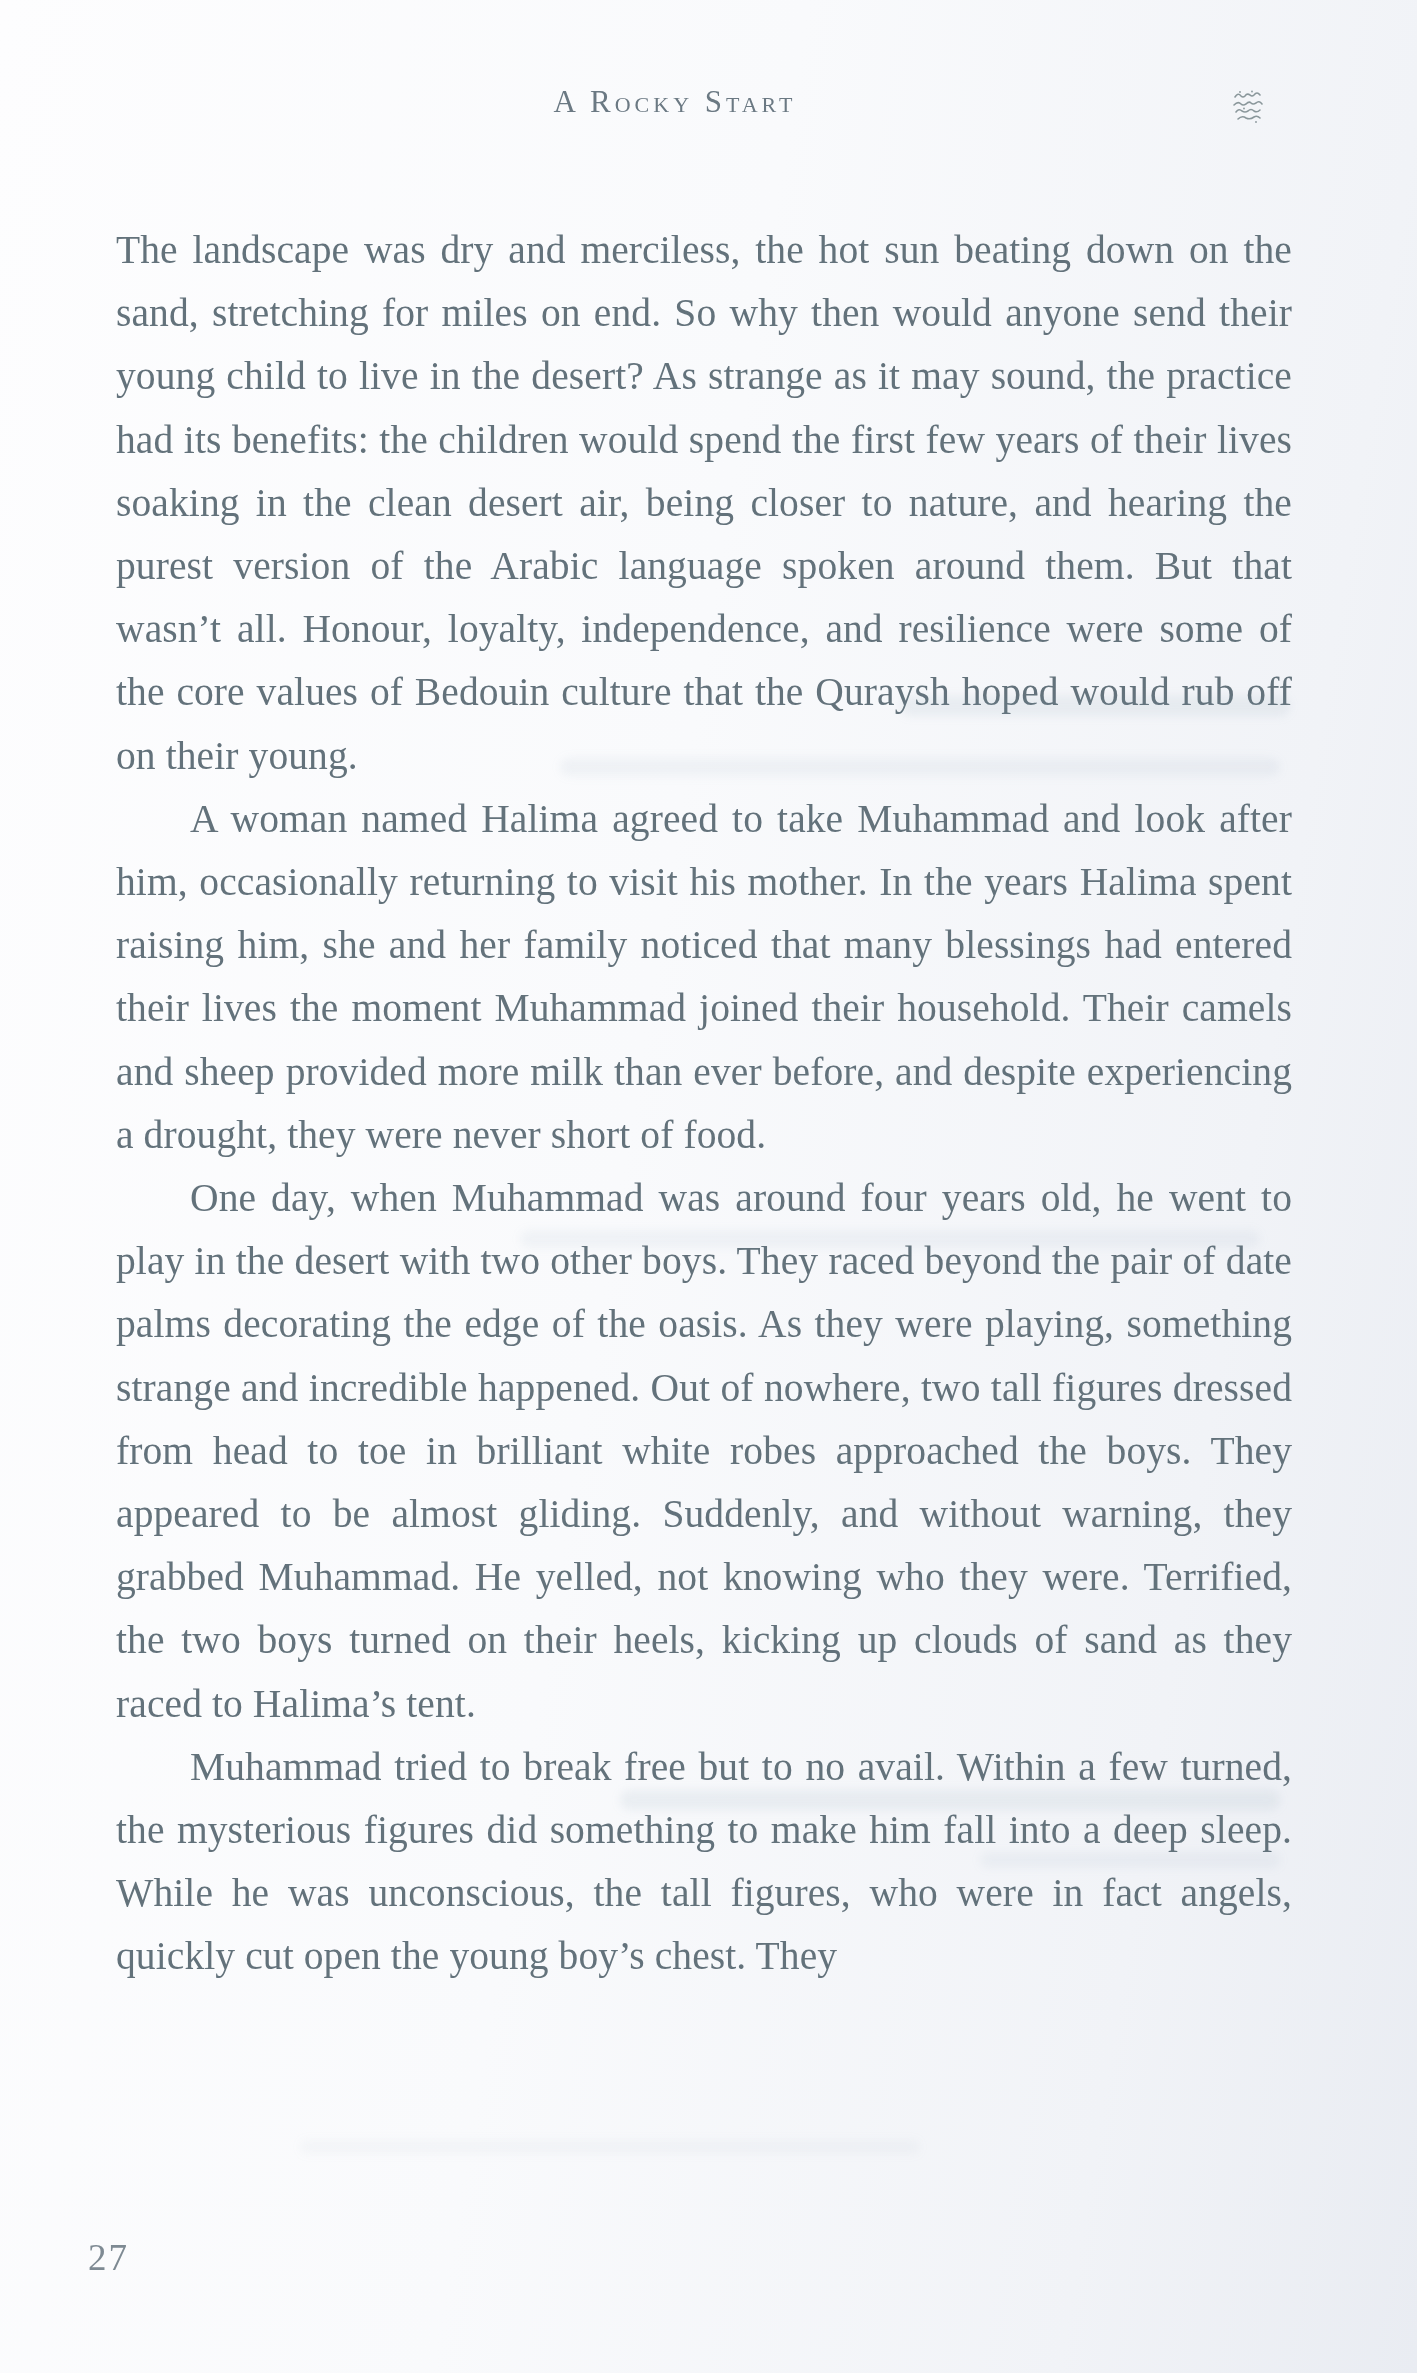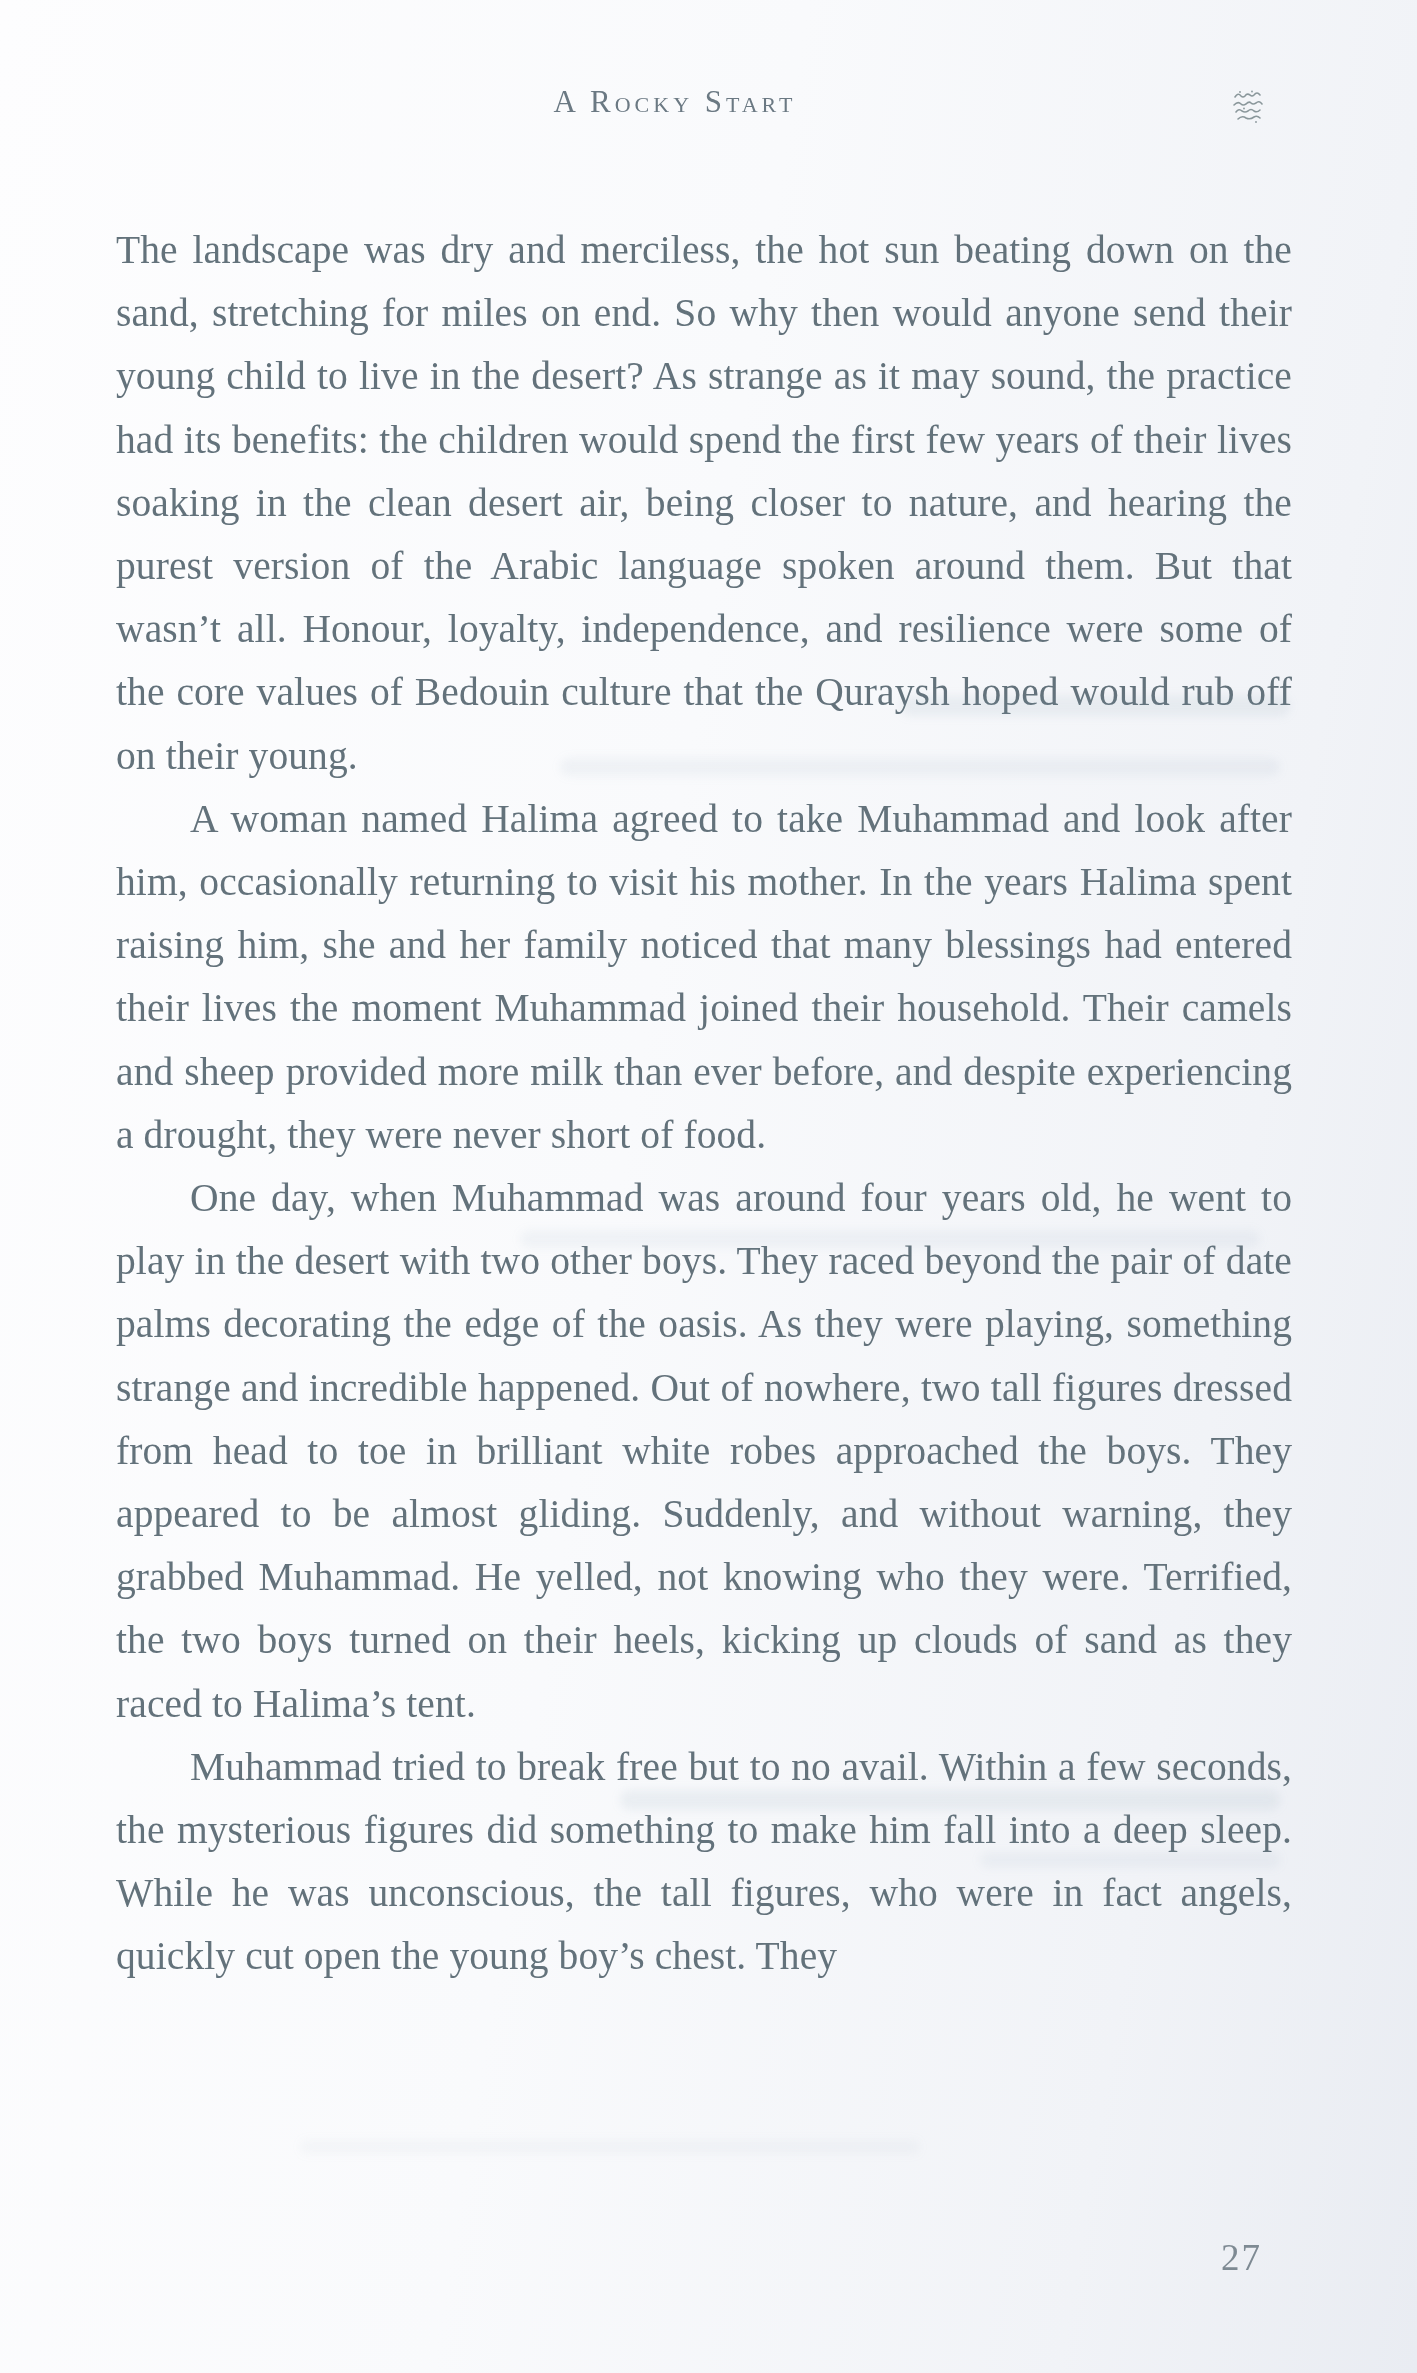--- a/index.html
+++ b/index.html
@@ -51,21 +51,21 @@
     text-align:justify;
     letter-spacing:.1px;
     margin-left:28px;
   }
   .body-text p{text-indent:74px;}
   .body-text p.noindent{text-indent:0;}
   
   .page-number{
     position:absolute;
     top:2236px;left:88px;width:1174px;
-    text-align:right;
+    text-align:left;
     font-size:37px;
     color:var(--page-number-ink);
     letter-spacing:2px;
   }
   
   .ghost{
     position:absolute;
     height:20px;border-radius:10px;
     background:rgba(120,145,165,.10);
     filter:blur(5px);
@@ -95,21 +95,21 @@
       <circle cx="16" cy="22.5" r="0.9" fill="#78878b" stroke="none"></circle>
       <path d="M10 33 q4 -4 8 -1 q4 2 8 -1 q3 -2 6 1"></path>
       <circle cx="28" cy="36" r="0.9" fill="#78878b" stroke="none"></circle>
     </svg>
   </div>
 
   <main class="body-text">
     <p class="noindent">The landscape was dry and merciless, the hot sun beating down on the sand, stretching for miles on end. So why then would anyone send their young child to live in the desert? As strange as it may sound, the practice had its benefits: the children would spend the first few years of their lives soaking in the clean desert air, being closer to nature, and hearing the purest version of the Arabic language spoken around them. But that wasn’t all. Honour, loyalty, independence, and resilience were some of the core values of Bedouin culture that the Quraysh hoped would rub off on their young.</p>
     <p>A woman named Halima agreed to take Muhammad and look after him, occasionally returning to visit his mother. In the years Halima spent raising him, she and her family noticed that many blessings had entered their lives the moment Muhammad joined their household. Their camels and sheep provided more milk than ever before, and despite experiencing a drought, they were never short of food.</p>
     <p>One day, when Muhammad was around four years old, he went to play in the desert with two other boys. They raced beyond the pair of date palms decorating the edge of the oasis. As they were playing, something strange and incredible happened. Out of nowhere, two tall figures dressed from head to toe in brilliant white robes approached the boys. They appeared to be almost gliding. Suddenly, and without warning, they grabbed Muhammad. He yelled, not knowing who they were. Terrified, the two boys turned on their heels, kicking up clouds of sand as they raced to Halima’s tent.</p>
-    <p>Muhammad tried to break free but to no avail. Within a few seconds, the mysterious figures did something to make him fall into a deep sleep. While he was unconscious, the tall figures, who were in fact angels, quickly cut open the young boy’s chest. They</p>
+    <p>Muhammad tried to break free but to no avail. Within a few turned, the mysterious figures did something to make him fall into a deep sleep. While he was unconscious, the tall figures, who were in fact angels, quickly cut open the young boy’s chest. They</p>
   </main>
 
   <div class="page-number">27</div>
 
   <div class="ghost g1"></div>
   <div class="ghost g2"></div>
   <div class="ghost g3"></div>
   <div class="ghost g4"></div>
   <div class="ghost g5"></div>
   <div class="ghost g6"></div>

